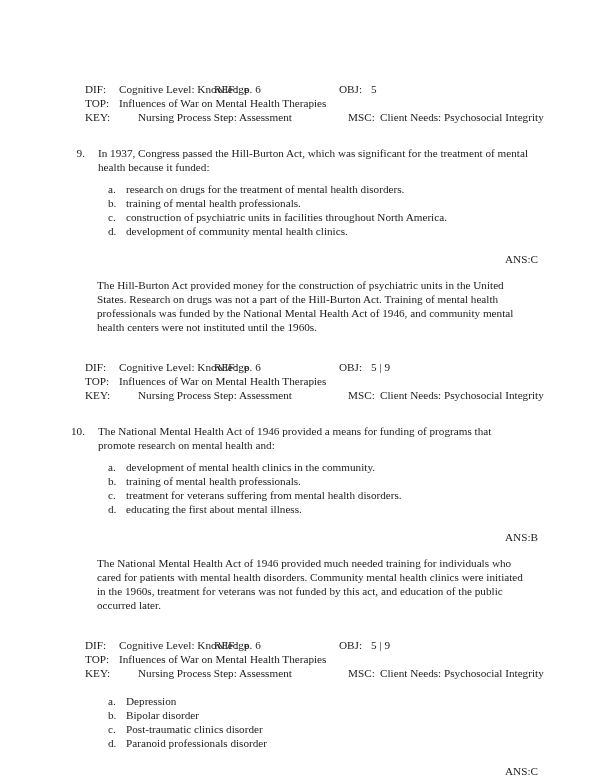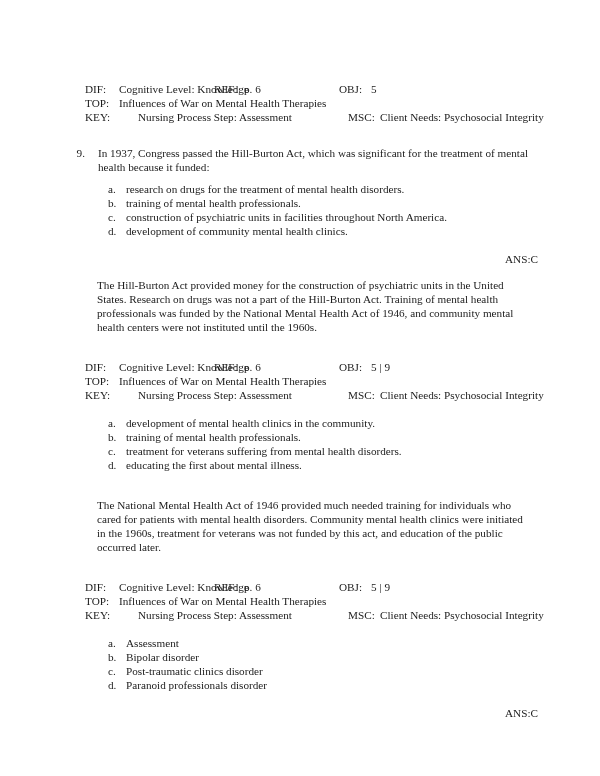--- a/index.html
+++ b/index.html
@@ -187,20 +187,24 @@
 
   <div class="meta-block">
     <span class="meta-line"><span class="meta-key">DIF:</span><span class="col-ref">Cognitive Level: Knowledge</span><span class="ref-key">REF:</span><span class="col-ref">p. 6</span><span class="obj-key">OBJ:</span><span>5 | 9</span></span>
     <span class="meta-line"><span class="meta-key">TOP:</span><span>Influences of War on Mental Health Therapies</span></span>
     <span class="meta-line"><span class="meta-key">KEY:</span><span class="key-val-top">Nursing Process Step: Assessment</span><span class="msc-key">MSC:</span><span>Client Needs: Psychosocial Integrity</span></span>
   </div>
 
   <div class="gap">&nbsp;</div>
 
   <div class="question">
+    <div class="q-head">
+      <span class="q-num">10.</span>
+      <span class="q-stem">The National Mental Health Act of 1946 provided a means for funding of programs that promote research on mental health and:</span>
+    </div>
     <ul class="options">
       <li class="option">
           <span class="opt-letter">a.</span>
           <span class="opt-text">development of mental health clinics in the community.</span>
         </li>
       <li class="option">
           <span class="opt-letter">b.</span>
           <span class="opt-text">training of mental health professionals.</span>
         </li>
       <li class="option">
@@ -210,38 +214,39 @@
       <li class="option">
           <span class="opt-letter">d.</span>
           <span class="opt-text">educating the first about mental illness.</span>
         </li>
     </ul>
   </div>
 
   <div class="gap">&nbsp;</div>
 
   <div class="answer-block">
+    <span class="ans-line"><span class="ans-key">ANS:</span><span>B</span></span>
     <span class="rationale">The National Mental Health Act of 1946 provided much needed training for individuals who cared for patients with mental health disorders. Community mental health clinics were initiated in the 1960s, treatment for veterans was not funded by this act, and education of the public occurred later.</span>
   </div>
 
   <div class="gap">&nbsp;</div>
 
   <div class="meta-block">
     <span class="meta-line"><span class="meta-key">DIF:</span><span class="col-ref">Cognitive Level: Knowledge</span><span class="ref-key">REF:</span><span class="col-ref">p. 6</span><span class="obj-key">OBJ:</span><span>5 | 9</span></span>
     <span class="meta-line"><span class="meta-key">TOP:</span><span>Influences of War on Mental Health Therapies</span></span>
     <span class="meta-line"><span class="meta-key">KEY:</span><span class="key-val-top">Nursing Process Step: Assessment</span><span class="msc-key">MSC:</span><span>Client Needs: Psychosocial Integrity</span></span>
   </div>
 
   <div class="gap">&nbsp;</div>
 
   <div class="question">
     <ul class="options">
       <li class="option">
           <span class="opt-letter">a.</span>
-          <span class="opt-text">Assessment</span>
+          <span class="opt-text">Depression</span>
         </li>
       <li class="option">
           <span class="opt-letter">b.</span>
           <span class="opt-text">Bipolar disorder</span>
         </li>
       <li class="option">
           <span class="opt-letter">c.</span>
           <span class="opt-text">Post-traumatic clinics disorder</span>
         </li>
       <li class="option">

